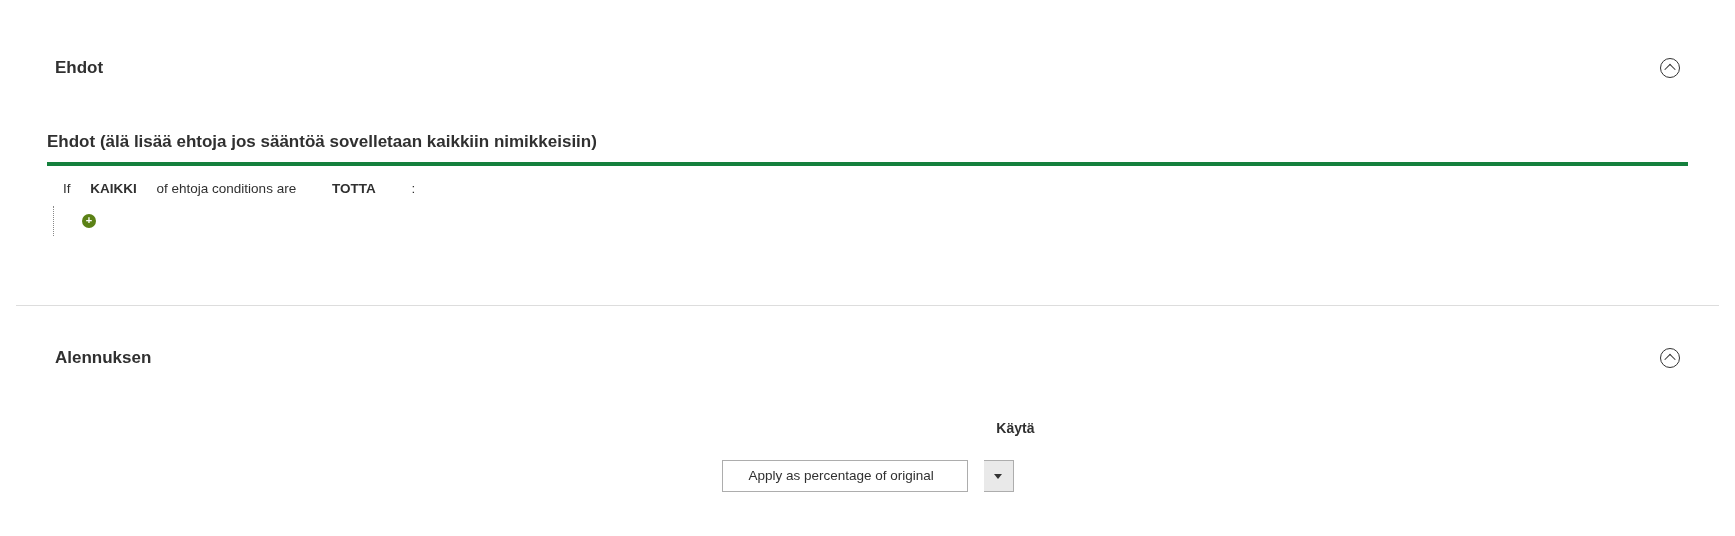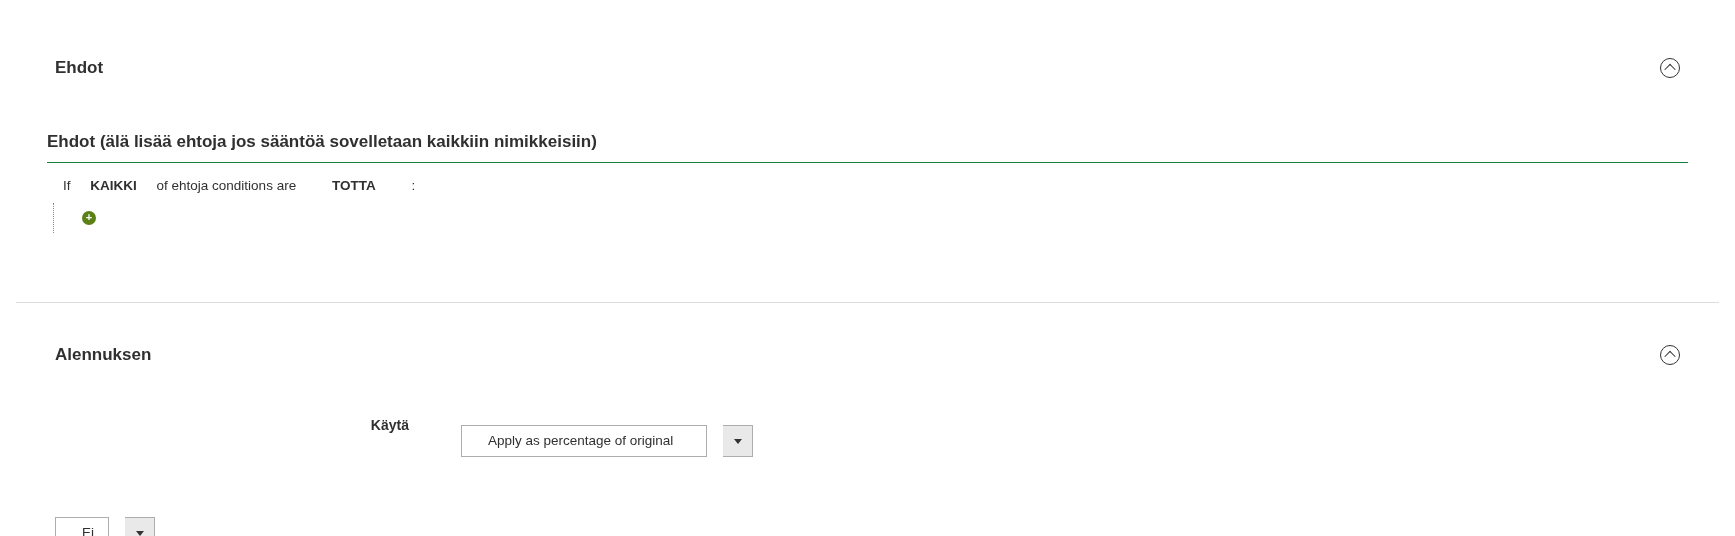--- a/index.html
+++ b/index.html
@@ -42,21 +42,21 @@
     height: 7px;
     border-left: 1.5px solid #333;
     border-top: 1.5px solid #333;
     transform: rotate(45deg) translate(1px, 1px);
   }
   .fieldset-legend {
     font-size: 17px;
     font-weight: 600;
     color: #303030;
     padding: 30px 0 10px 0;
-    border-bottom: 1px solid #15803d;
+    border-bottom: 4px solid #15803d;
     margin-bottom: 15px;
   }
   .conditions-area {
     font-size: 13.5px;
     color: #303030;
     padding-bottom: 25px;
   }
   .conditions-area .strong {
     font-weight: 700;
   }
@@ -89,22 +89,23 @@
   }
   .divider {
     border-top: 1px solid #ddd;
     margin: 0;
   }
   .form-section {
     padding: 10px 15px 0 15px;
   }
   .form-row {
     display: flex;
-    align-items: flex-start;
+    align-items: center;
     margin: 28px 0;
+    flex-direction: column;
   }
   .form-label {
     width: 390px;
     text-align: right;
     padding-right: 28px;
     font-size: 14px;
     font-weight: 600;
     color: #303030;
   }
   .form-label .req {

